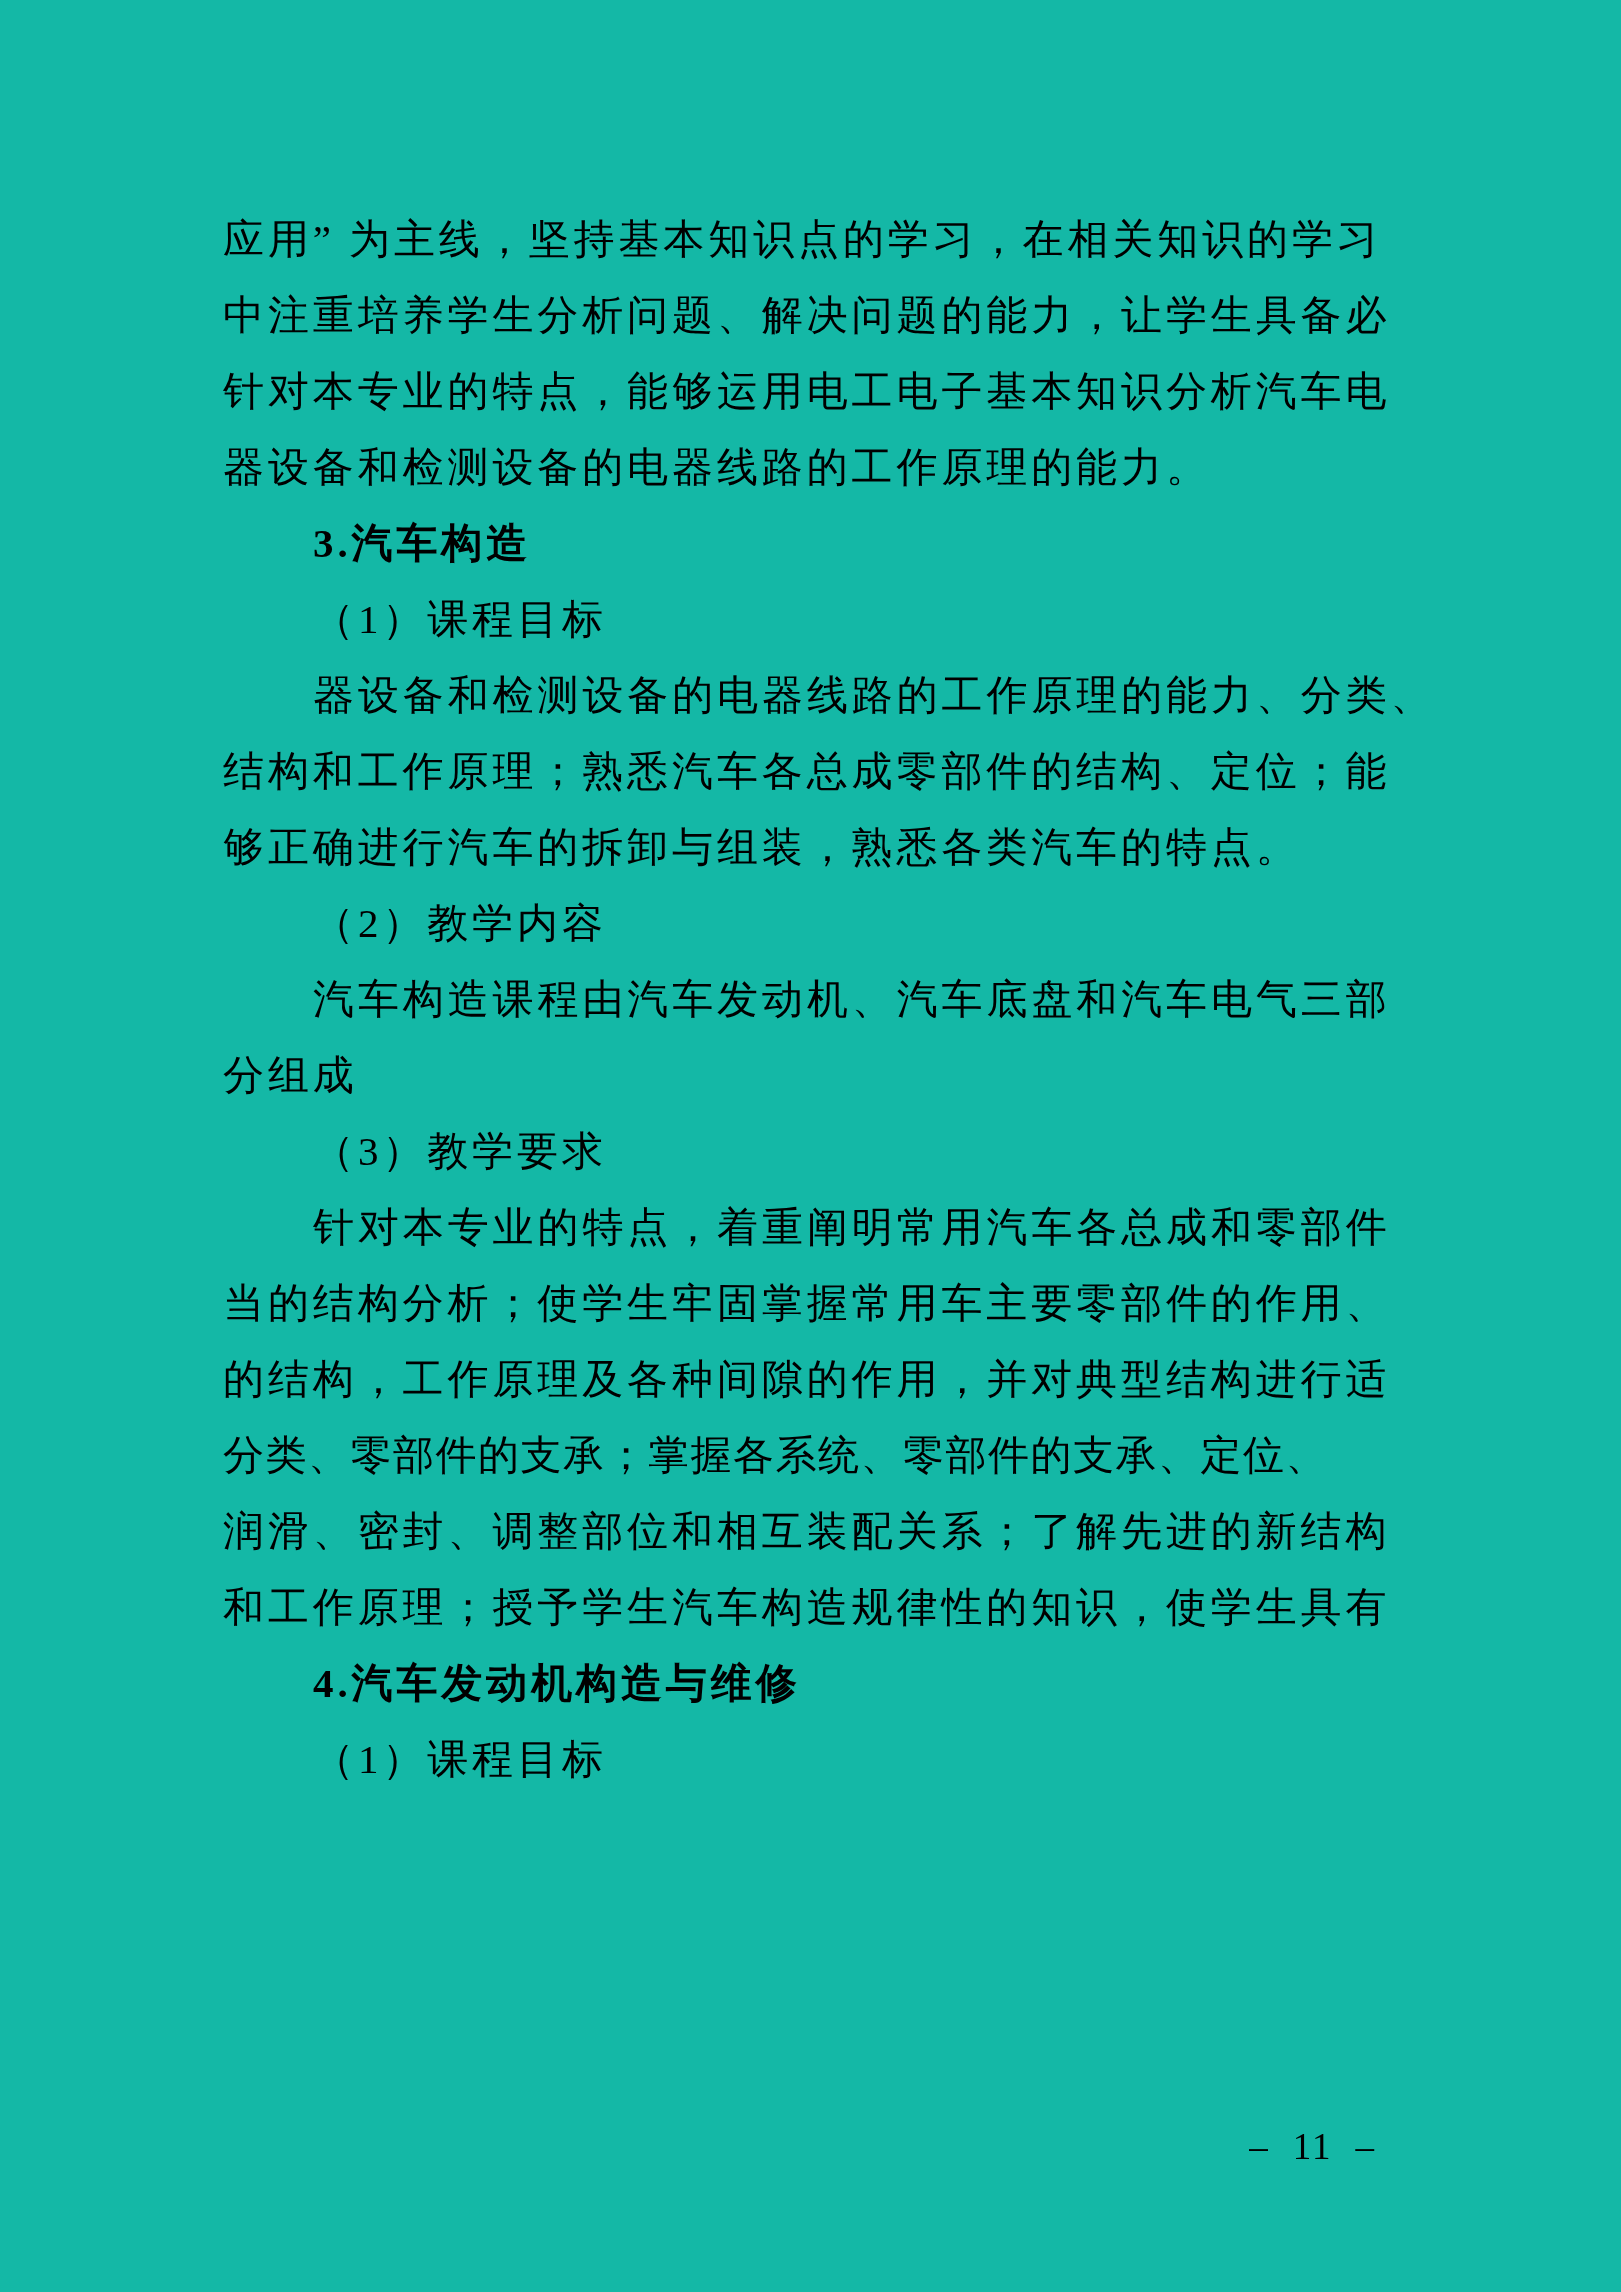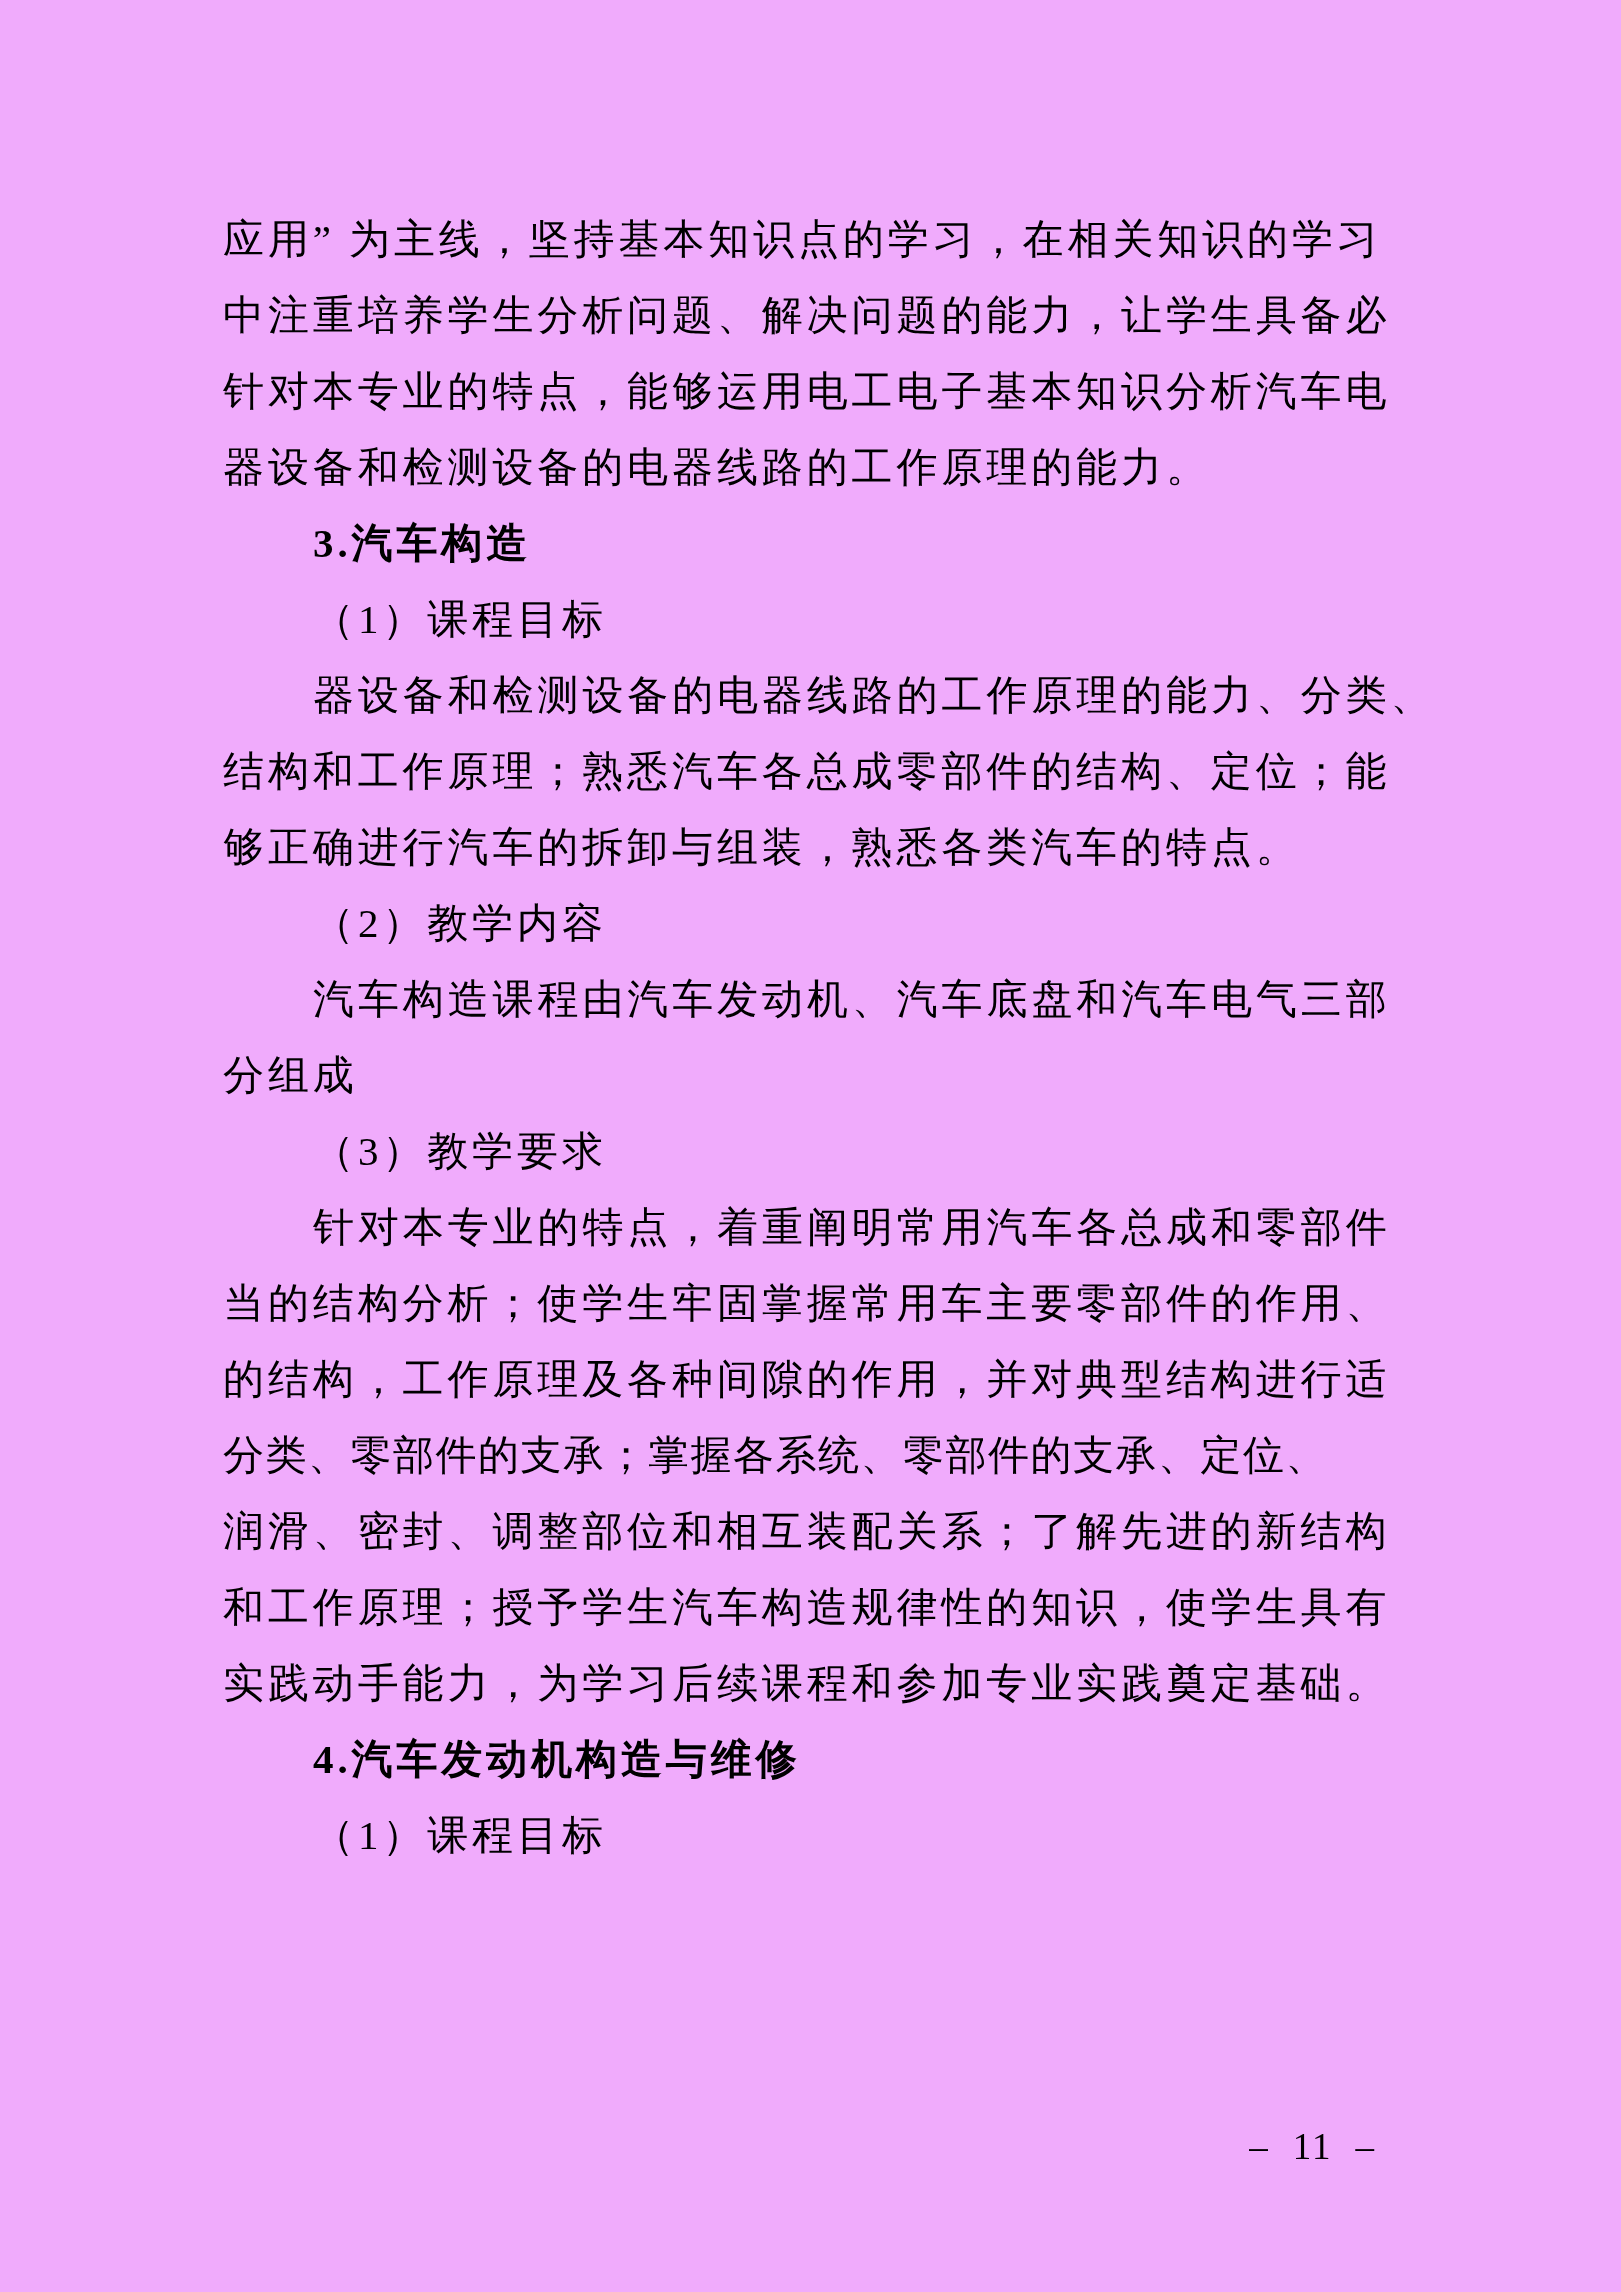--- a/index.html
+++ b/index.html
@@ -11,21 +11,21 @@
     width: 1621px;
     height: 2293px;
     position: relative;
     font-family: "Liberation Serif", "DejaVu Serif", serif;
     color: #000000;
     overflow: hidden;
   }
   .page {
     position: absolute;
     inset: 0;
-    background: #f0abfc;
+    background: #14b8a6;
     text-decoration: underline;
   }
   .text-block {
     position: absolute;
     top: 201px;
     left: 223px;
     width: 1168px;
   }
   .line {
     height: 76px;
@@ -72,19 +72,18 @@
       <div class="line indent">（2）教学内容</div>
       <div class="line indent">汽车构造课程由汽车发动机、汽车底盘和汽车电气三部</div>
       <div class="line">分组成</div>
       <div class="line indent">（3）教学要求</div>
       <div class="line indent">针对本专业的特点，着重阐明常用汽车各总成和零部件</div>
       <div class="line">当的结构分析；使学生牢固掌握常用车主要零部件的作用、</div>
       <div class="line">的结构，工作原理及各种间隙的作用，并对典型结构进行适</div>
       <div class="line tight">分类、零部件的支承；掌握各系统、零部件的支承、定位、</div>
       <div class="line">润滑、密封、调整部位和相互装配关系；了解先进的新结构</div>
       <div class="line">和工作原理；授予学生汽车构造规律性的知识，使学生具有</div>
-      <div class="line">实践动手能力，为学习后续课程和参加专业实践奠定基础。</div>
       <div class="line heading indent">4.汽车发动机构造与维修</div>
       <div class="line indent">（1）课程目标</div>
     </div>
   <div class="footer">– 11 –</div>
 </div>
 
 
 </body></html>

